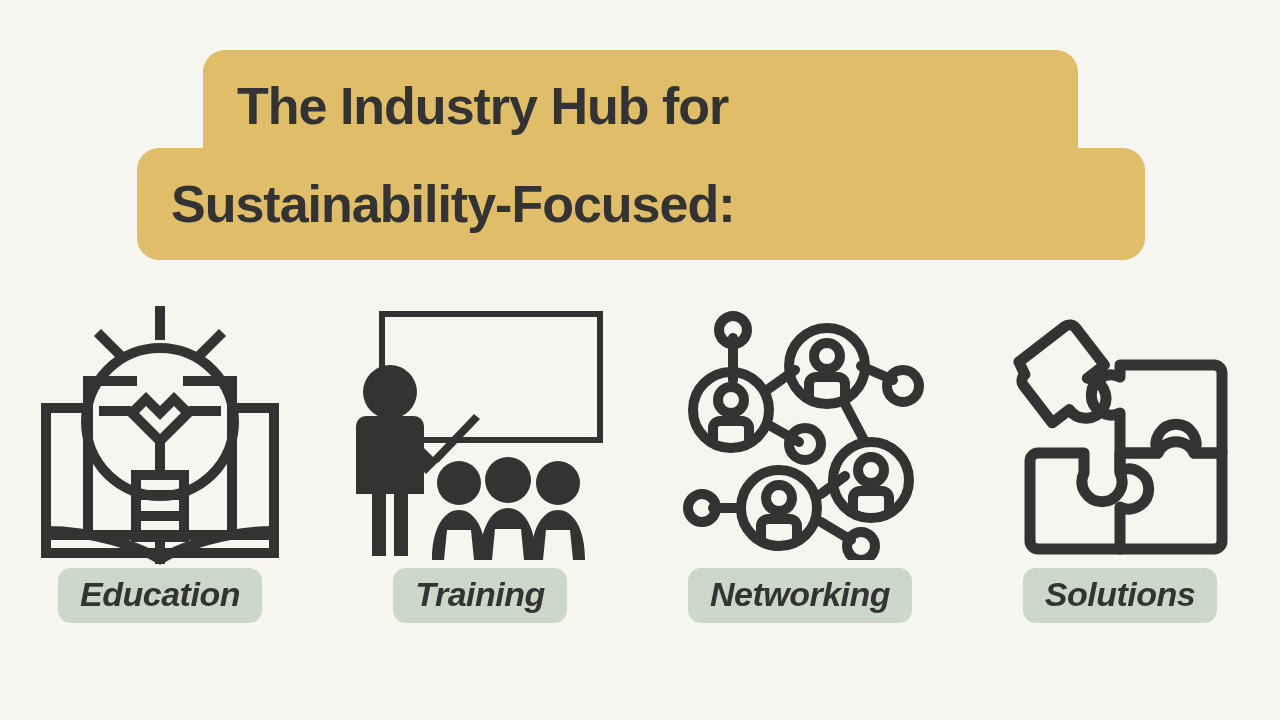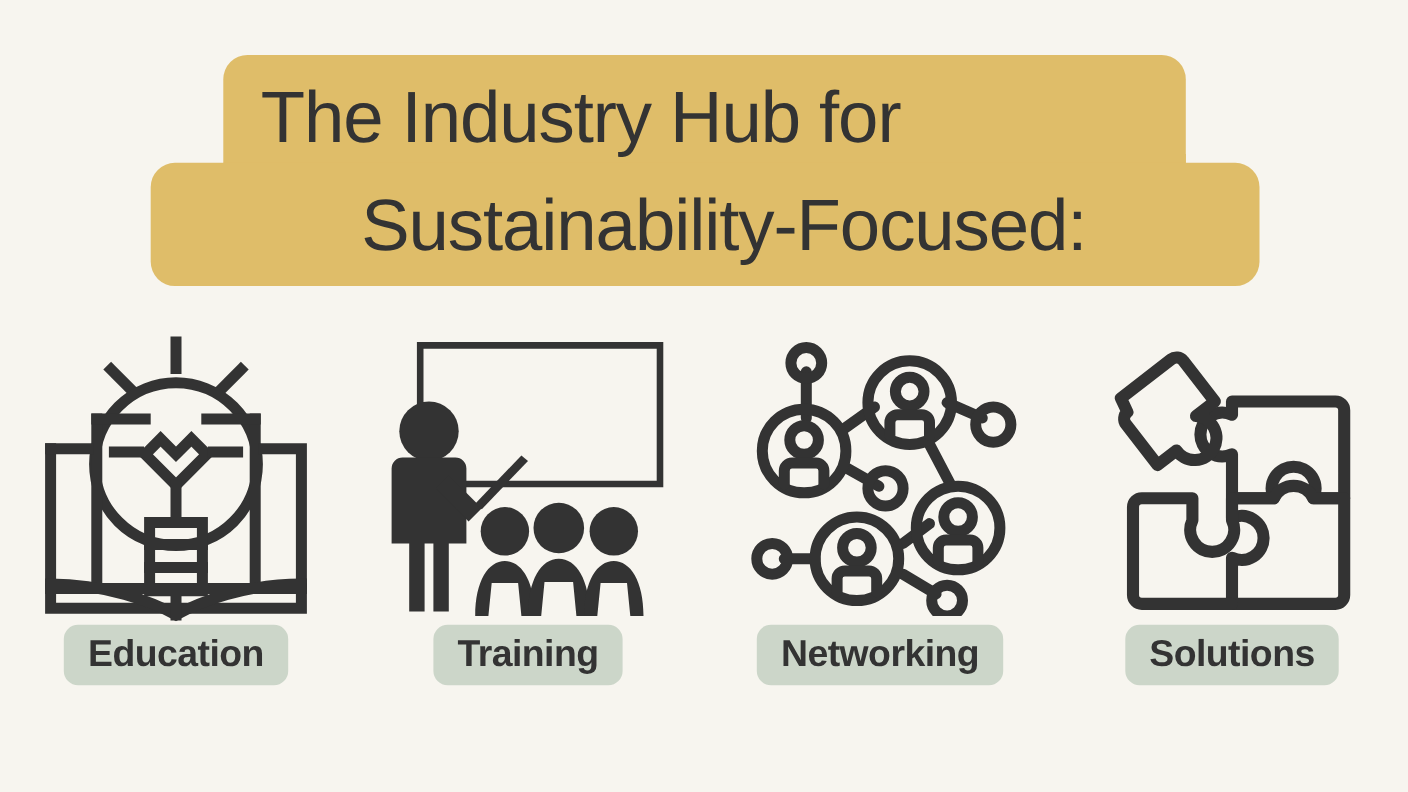--- a/index.html
+++ b/index.html
@@ -39,42 +39,41 @@
     border-radius: 22px 22px 0 0;
     padding-left: 34px;
   }
   #title-line-2 {
     left: 137px;
     top: 148px;
     width: 1008px;
     height: 112px;
     border-radius: 22px;
     padding-left: 34px;
-    justify-content: center;
   }
   
   #title-joint-left {
     position: absolute;
     left: 203px;
     top: 148px;
     width: 60px;
     height: 26px;
     background: #dfbd69;
   }
   #title-joint-right {
     position: absolute;
     left: 1020px;
     top: 140px;
     width: 58px;
     height: 30px;
     background: #dfbd69;
   }
   .title-text {
-    font-size: 66px;
-    font-weight: normal;
+    font-size: 52px;
+    font-weight: bold;
     color: #333333;
     letter-spacing: -1px;
     white-space: nowrap;
     line-height: 1;
   }
 
   
   #cards-row {
     position: absolute;
     left: 0;
@@ -82,20 +81,21 @@
     width: 1280px;
     height: 380px;
     display: flex;
   }
   .card {
     width: 320px;
     height: 380px;
     display: flex;
     flex-direction: column;
     align-items: center;
+    font-style: italic;
   }
   .card-icon {
     height: 268px;
     display: flex;
     align-items: center;
     justify-content: center;
   }
   .card-label {
     background: #ccd6c9;
     color: #333333;

